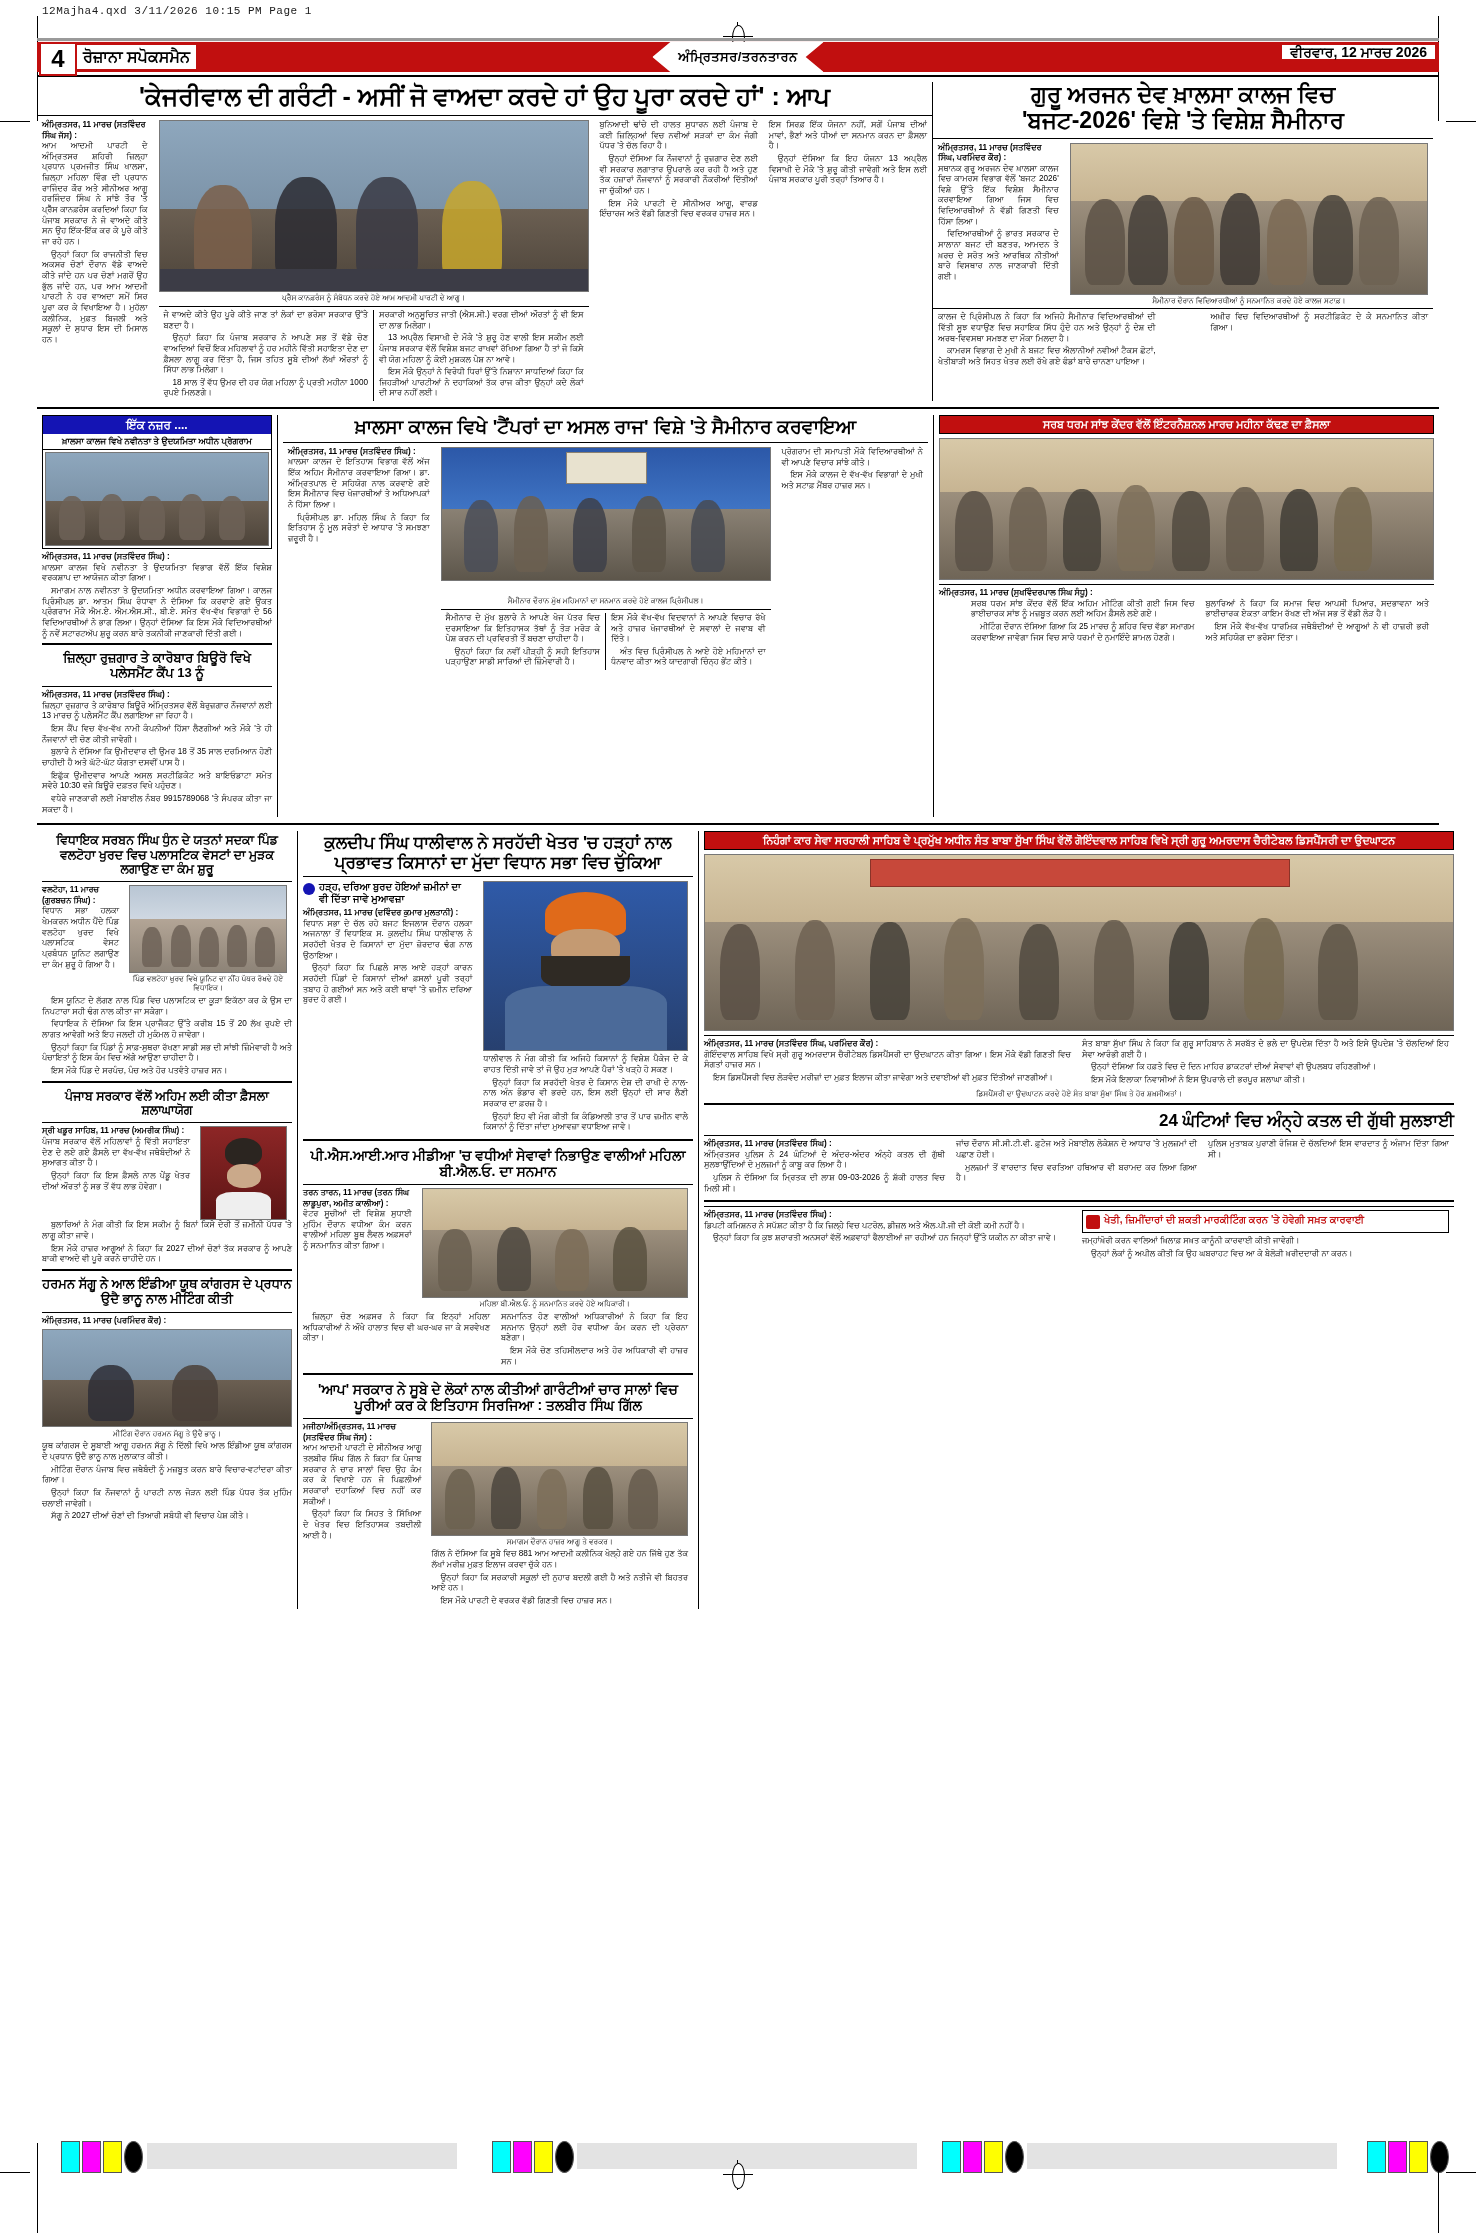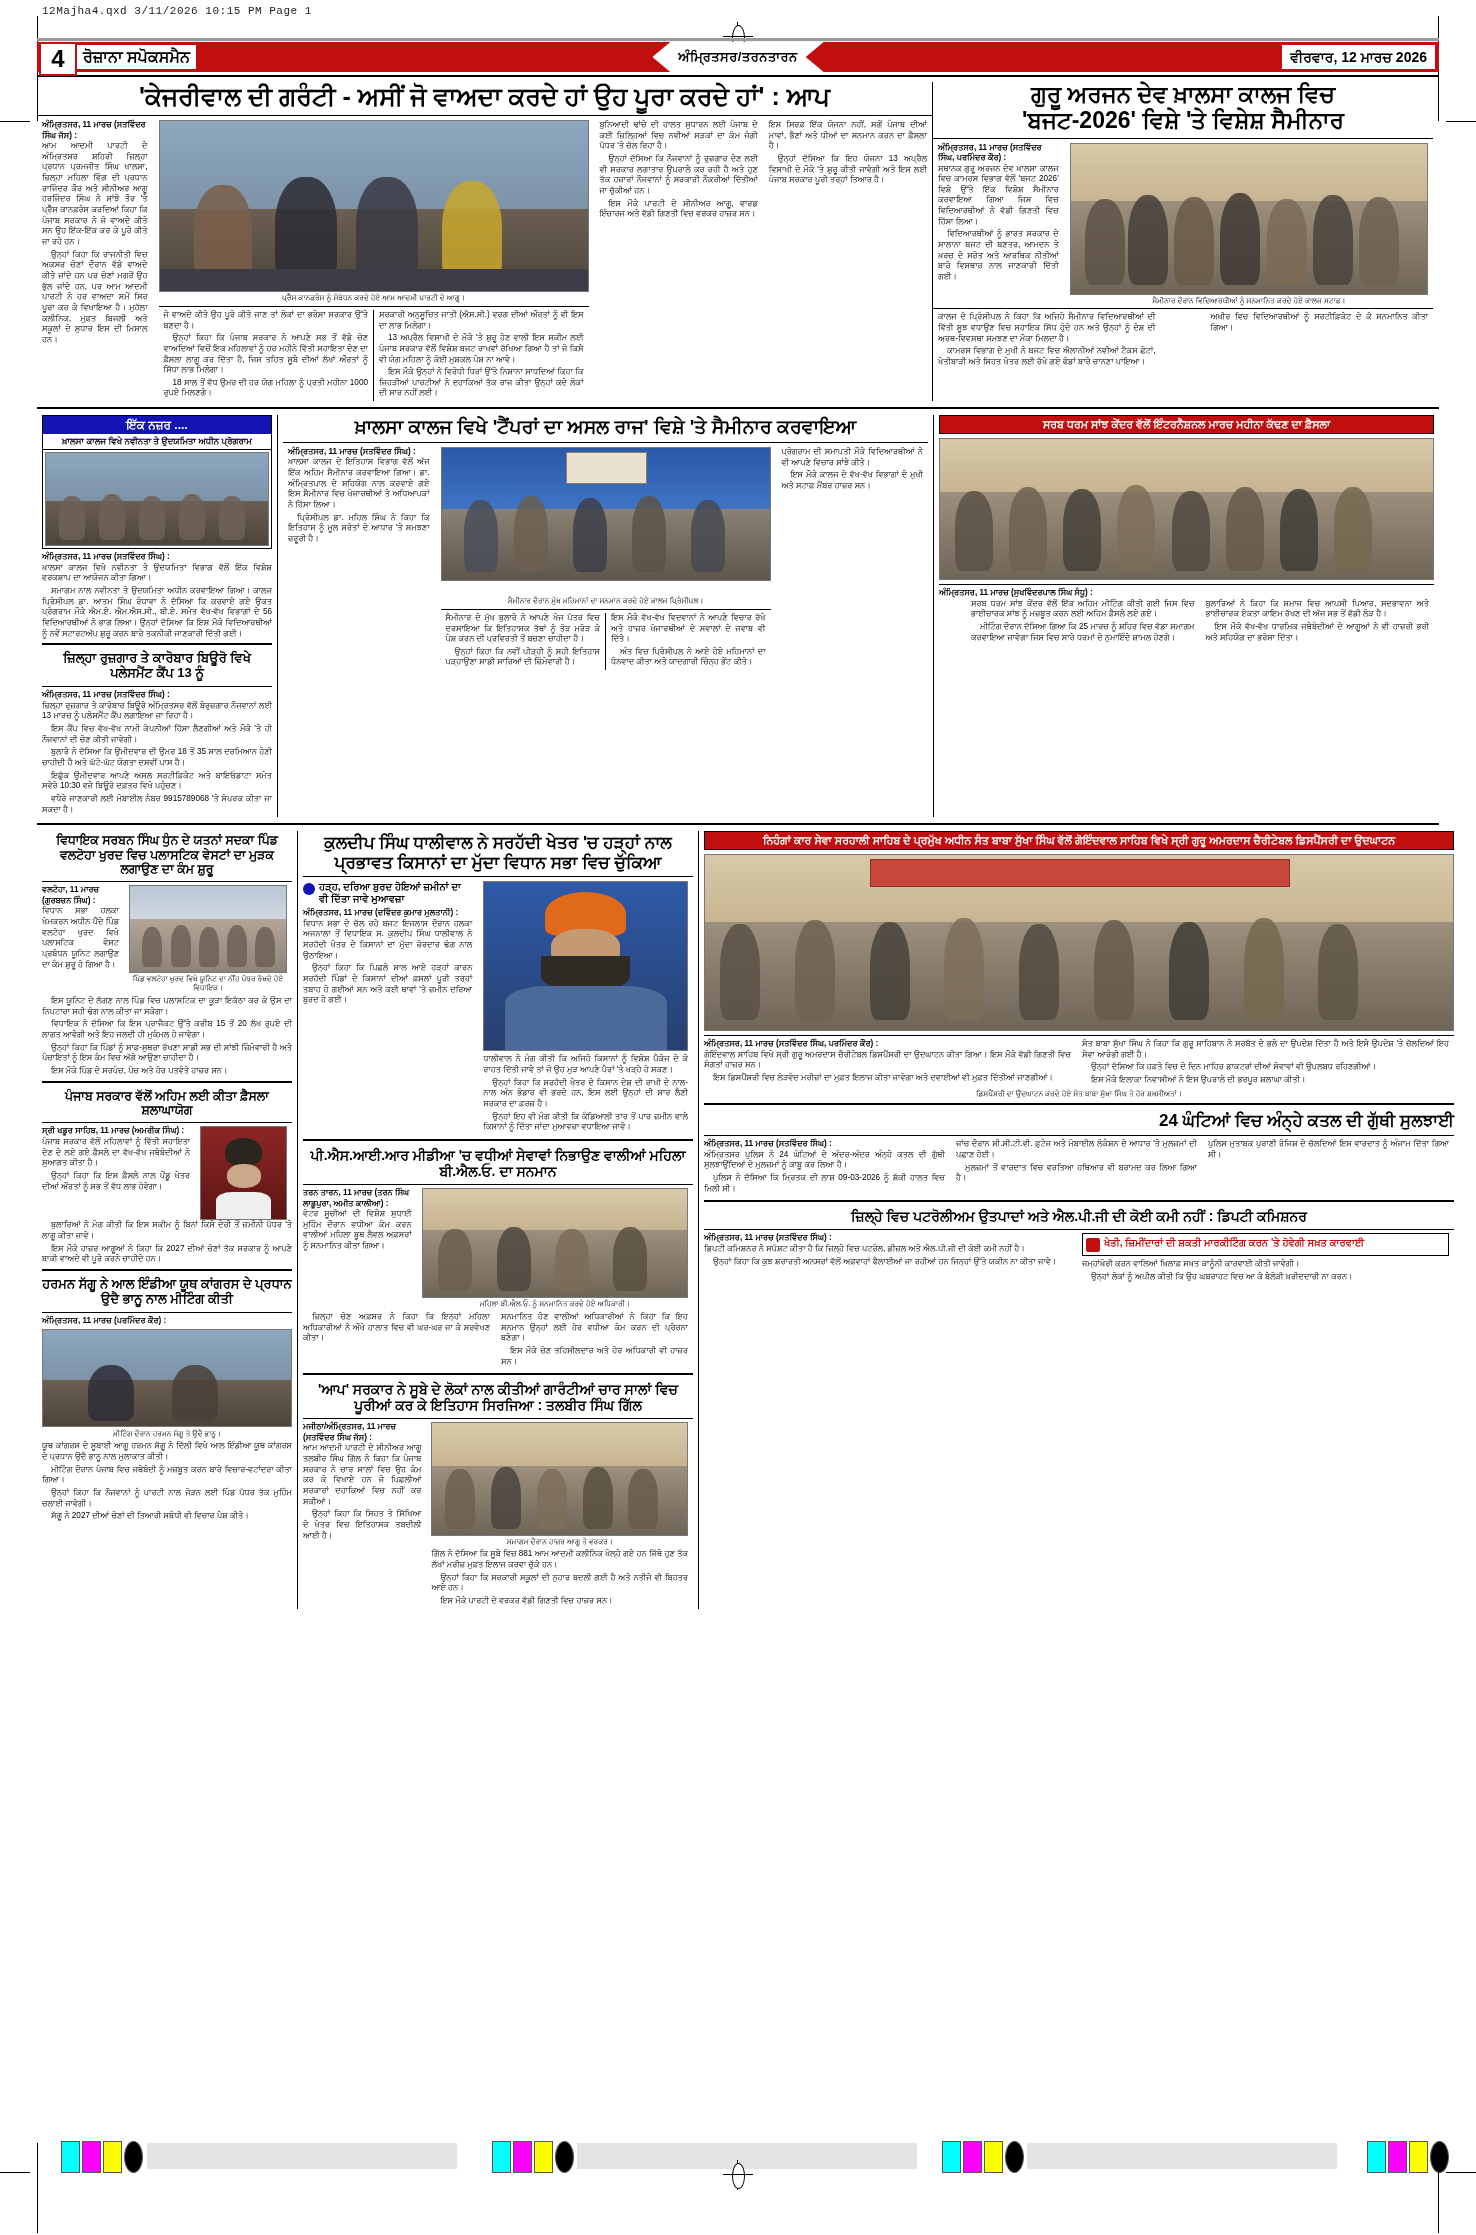--- a/index.html
+++ b/index.html
@@ -21,21 +21,21 @@
   .masthead{position:relative;height:34px;background:#c1121212;}
   .mh-bar{position:absolute;left:0;top:4px;width:1402px;height:30px;background:#c10f0f;}
   .mh-top-rule{position:absolute;left:0;top:0;width:1402px;height:3px;background:#9a9a9a;}
   .mh-pageno{position:absolute;left:2px;top:4px;width:34px;height:30px;background:#fff;border:2px solid #c10f0f;
              display:flex;align-items:center;justify-content:center;font-weight:bold;font-size:24px;line-height:1;}
   .mh-brand{position:absolute;left:40px;top:7px;height:24px;background:#fff;padding:0 6px;display:flex;align-items:center;
             font-size:16px;font-weight:bold;white-space:nowrap;}
   .mh-center{position:absolute;left:50%;top:4px;transform:translateX(-50%);height:30px;background:#fff;display:flex;align-items:center;
              padding:0 26px;clip-path:polygon(18px 0,100% 0,calc(100% - 18px) 50%,100% 100%,18px 100%,0 50%);}
   .mh-center span{font-size:13px;font-weight:bold;letter-spacing:.5px;}
-  .mh-date{position:absolute;right:4px;top:7px;height:24px;background:#fff;display:flex;align-items:center;padding:0 8px;
+  .mh-date{position:absolute;right:4px;top:7px;height:14px;background:#fff;display:flex;align-items:center;padding:0 8px;
            font-size:14px;font-weight:bold;white-space:nowrap;}
   .thick-rule{height:2px;background:#000;}
   .thin-rule{height:1px;background:#000;}
 
   
   .hl{font-weight:bold;text-align:center;line-height:1.12;}
   .sub-hd{font-weight:bold;text-align:center;line-height:1.15;}
   .byline{font-weight:bold;font-size:8.2px;line-height:1.28;}
   .body{font-size:8.2px;line-height:1.30;text-align:justify;}
   .body p{margin:0 0 2px 0;text-indent:9px;}
@@ -592,21 +592,20 @@
         <div class="vline"></div>
         <div class="col" style="width:246px;">
           <div class="body">
             <p class="noind">ਪੁਲਿਸ ਮੁਤਾਬਕ ਪੁਰਾਣੀ ਰੰਜਿਸ਼ ਦੇ ਚੱਲਦਿਆਂ ਇਸ ਵਾਰਦਾਤ ਨੂੰ ਅੰਜਾਮ ਦਿੱਤਾ ਗਿਆ ਸੀ।</p>
           </div>
         </div>
       </div>
 
       <div class="sep2"></div>
 
-      <div class="sub-hd" style="font-size:14px;padding:2px 0;">ਜ਼ਿਲ੍ਹੇ ਵਿਚ ਪਟਰੋਲੀਅਮ ਉਤਪਾਦਾਂ ਅਤੇ ਐਲ.ਪੀ.ਜੀ ਦੀ ਕੋਈ ਕਮੀ ਨਹੀਂ : ਡਿਪਟੀ ਕਮਿਸ਼ਨਰ</div>
       <div class="thin-rule" style="margin:3px 0;"></div>
       <div class="cols" style="align-items:flex-start;">
         <div class="col" style="width:368px;padding-left:0;">
           <div class="byline">ਅੰਮ੍ਰਿਤਸਰ, 11 ਮਾਰਚ (ਸਤਵਿੰਦਰ ਸਿੰਘ) :</div>
           <div class="body">
             <p class="noind">ਡਿਪਟੀ ਕਮਿਸ਼ਨਰ ਨੇ ਸਪੱਸ਼ਟ ਕੀਤਾ ਹੈ ਕਿ ਜ਼ਿਲ੍ਹੇ ਵਿਚ ਪਟਰੋਲ, ਡੀਜ਼ਲ ਅਤੇ ਐਲ.ਪੀ.ਜੀ ਦੀ ਕੋਈ ਕਮੀ ਨਹੀਂ ਹੈ।</p>
             <p>ਉਨ੍ਹਾਂ ਕਿਹਾ ਕਿ ਕੁਝ ਸ਼ਰਾਰਤੀ ਅਨਸਰਾਂ ਵੱਲੋਂ ਅਫ਼ਵਾਹਾਂ ਫੈਲਾਈਆਂ ਜਾ ਰਹੀਆਂ ਹਨ ਜਿਨ੍ਹਾਂ ਉੱਤੇ ਯਕੀਨ ਨਾ ਕੀਤਾ ਜਾਵੇ।</p>
           </div>
         </div>
         <div class="vline"></div>

